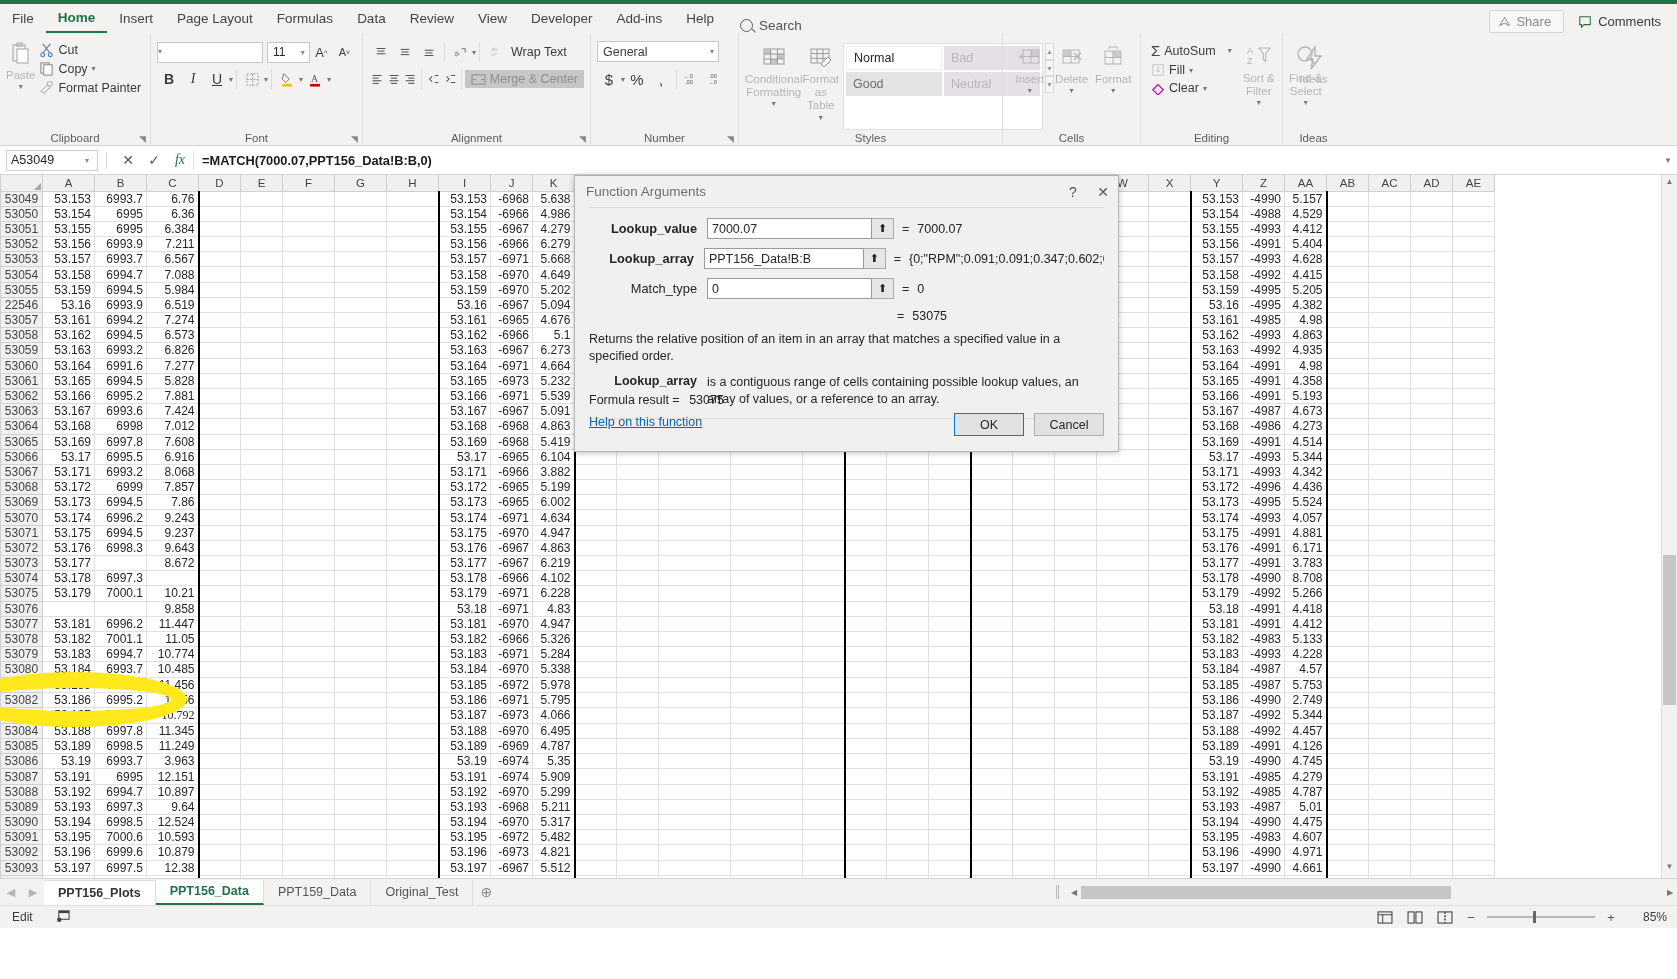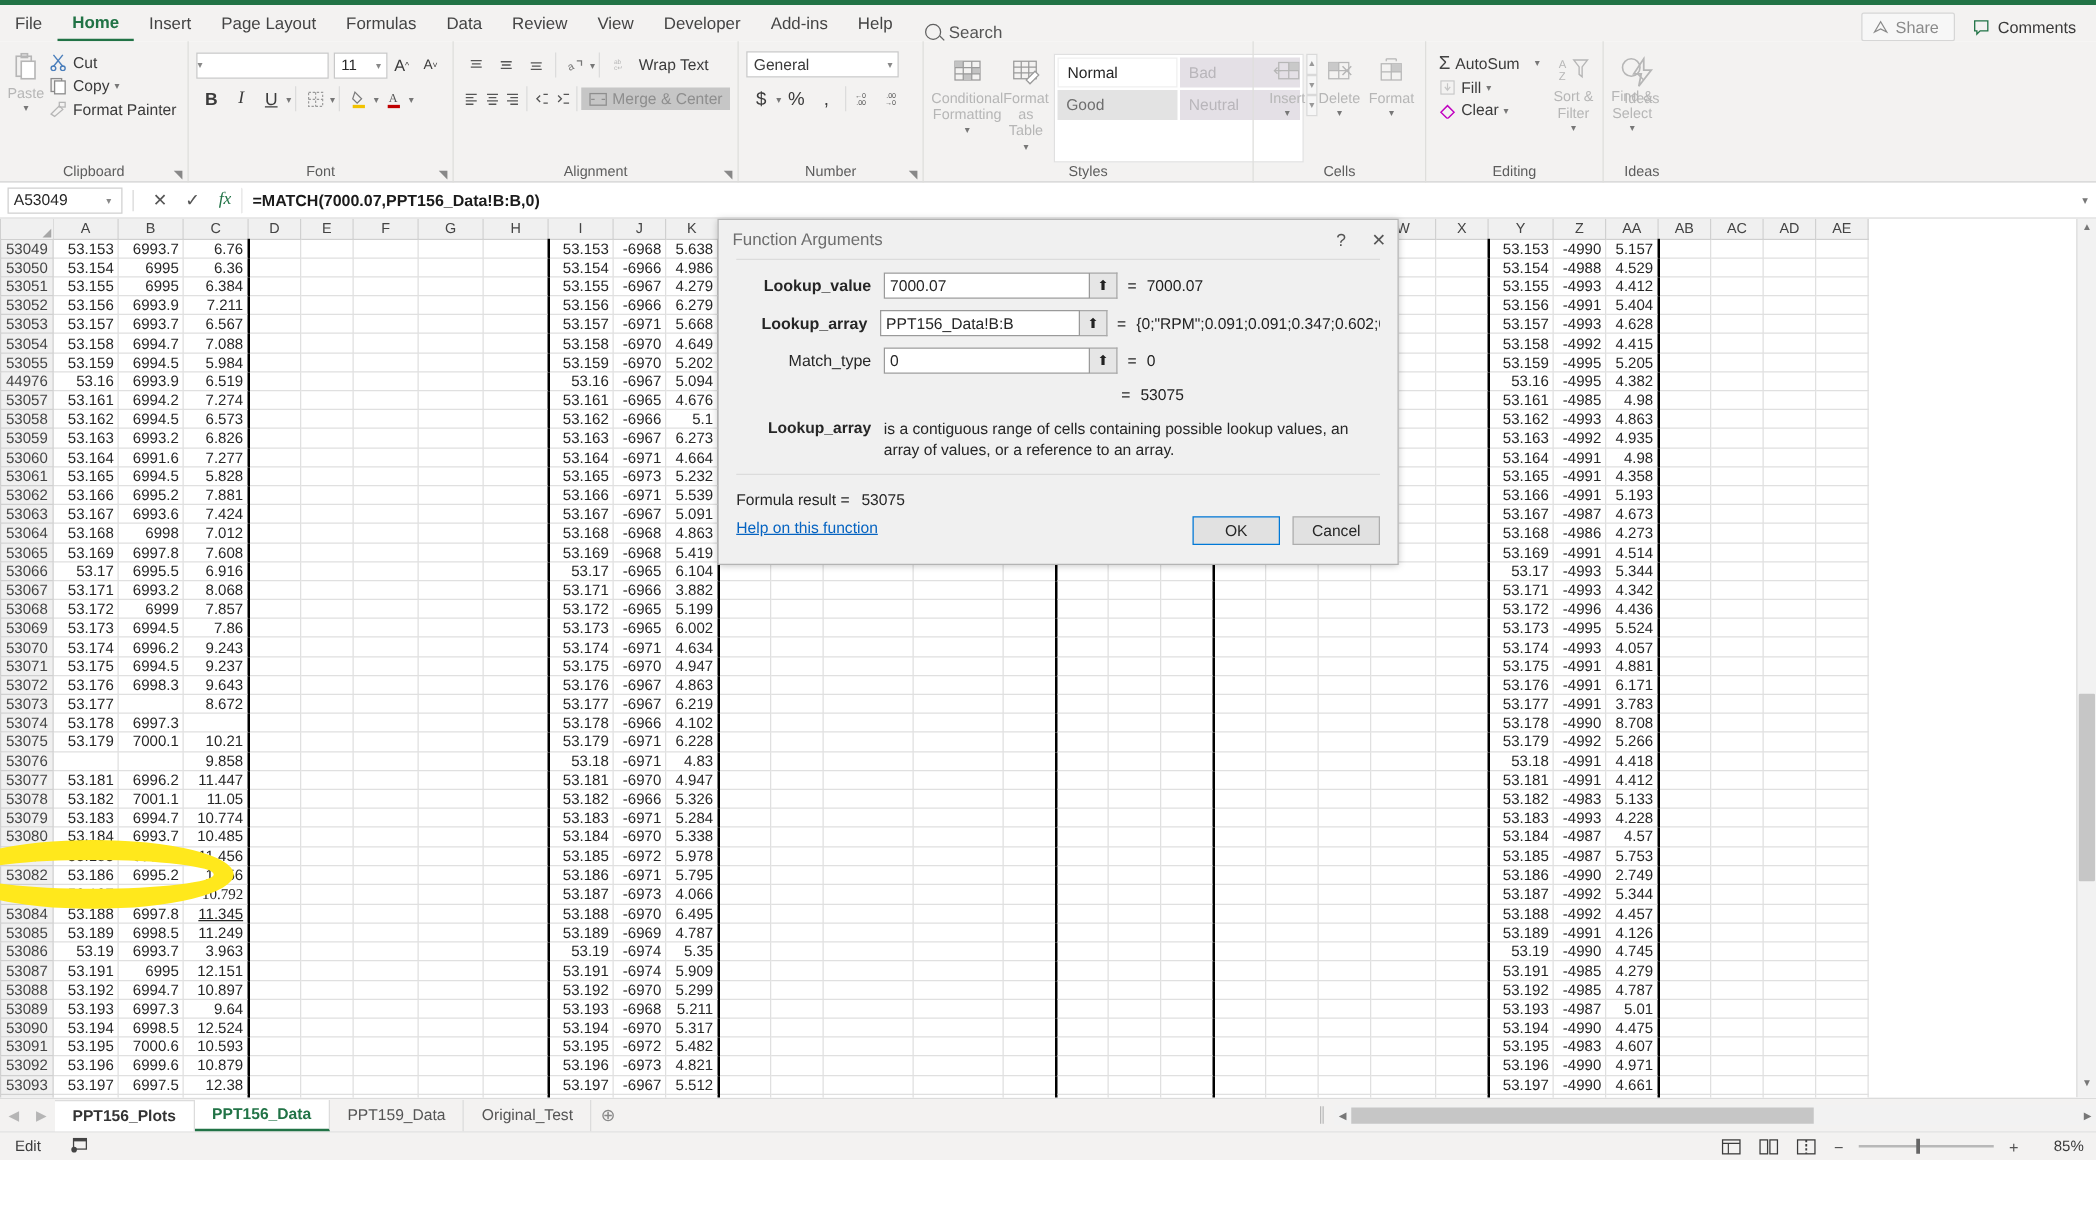--- a/index.html
+++ b/index.html
@@ -856,21 +856,21 @@
           <td class="cell" style="width: 42px;"></td>
           <td class="cell thickL" style="width: 52px;">53.159</td>
           <td class="cell" style="width: 42px;">-4995</td>
           <td class="cell thickR" style="width: 42px;">5.205</td>
           <td class="cell" style="width: 42px;"></td>
           <td class="cell" style="width: 42px;"></td>
           <td class="cell" style="width: 42px;"></td>
           <td class="cell" style="width: 42px;"></td>
         </tr>
         <tr>
-          <th class="rowhdr">44976</th>
+          <th class="rowhdr">22546</th>
           <td class="cell" style="width: 52px;">53.16</td>
           <td class="cell" style="width: 52px;">6993.9</td>
           <td class="cell thickR" style="width: 52px;">6.519</td>
           <td class="cell" style="width: 42px;"></td>
           <td class="cell" style="width: 42px;"></td>
           <td class="cell" style="width: 52px;"></td>
           <td class="cell" style="width: 52px;"></td>
           <td class="cell" style="width: 52px;"></td>
           <td class="cell thickL" style="width: 52px;">53.16</td>
           <td class="cell" style="width: 42px;">-6967</td>
@@ -1811,21 +1811,21 @@
           <td class="cell thickR" style="width: 42px;">5.344</td>
           <td class="cell" style="width: 42px;"></td>
           <td class="cell" style="width: 42px;"></td>
           <td class="cell" style="width: 42px;"></td>
           <td class="cell" style="width: 42px;"></td>
         </tr>
         <tr>
           <th class="rowhdr">53084</th>
           <td class="cell" style="width: 52px;">53.188</td>
           <td class="cell" style="width: 52px;">6997.8</td>
-          <td class="cell thickR" style="width: 52px; text-decoration: underline;">11.345</td>
+          <td class="cell thickR" style="width: 52px;">11.345</td>
           <td class="cell" style="width: 42px;"></td>
           <td class="cell" style="width: 42px;"></td>
           <td class="cell" style="width: 52px;"></td>
           <td class="cell" style="width: 52px;"></td>
           <td class="cell" style="width: 52px;"></td>
           <td class="cell thickL" style="width: 52px;">53.188</td>
           <td class="cell" style="width: 42px;">-6970</td>
           <td class="cell thickR" style="width: 42px;">6.495</td>
           <td class="cell" style="width: 42px;"></td>
           <td class="cell" style="width: 42px;"></td>
@@ -2283,20 +2283,21 @@
         <div class="collapse">⬆</div>
         <div class="argeq">=</div>
         <div class="argval">0</div>
       </div>
       <div id="resrow">
         <div style="width:300px;"></div>
         <div class="argeq">=</div>
         <div class="argval">53075</div>
       </div>
     </div>
+    <div id="desc">Returns the relative position of an item in an array that matches a specified value in a specified order.</div>
     <div id="helprow">
       <div id="helplabel">Lookup_array</div>
       <div id="helptext">is a contiguous range of cells containing possible lookup values, an array of values, or a reference to an array.</div>
     </div>
     <div id="dlg-sep"></div>
   </div>
   <div id="dlg-foot">
     <div id="fresult">
       <span>Formula result  =</span>
       <span style="margin-left:6px;">53075</span>

